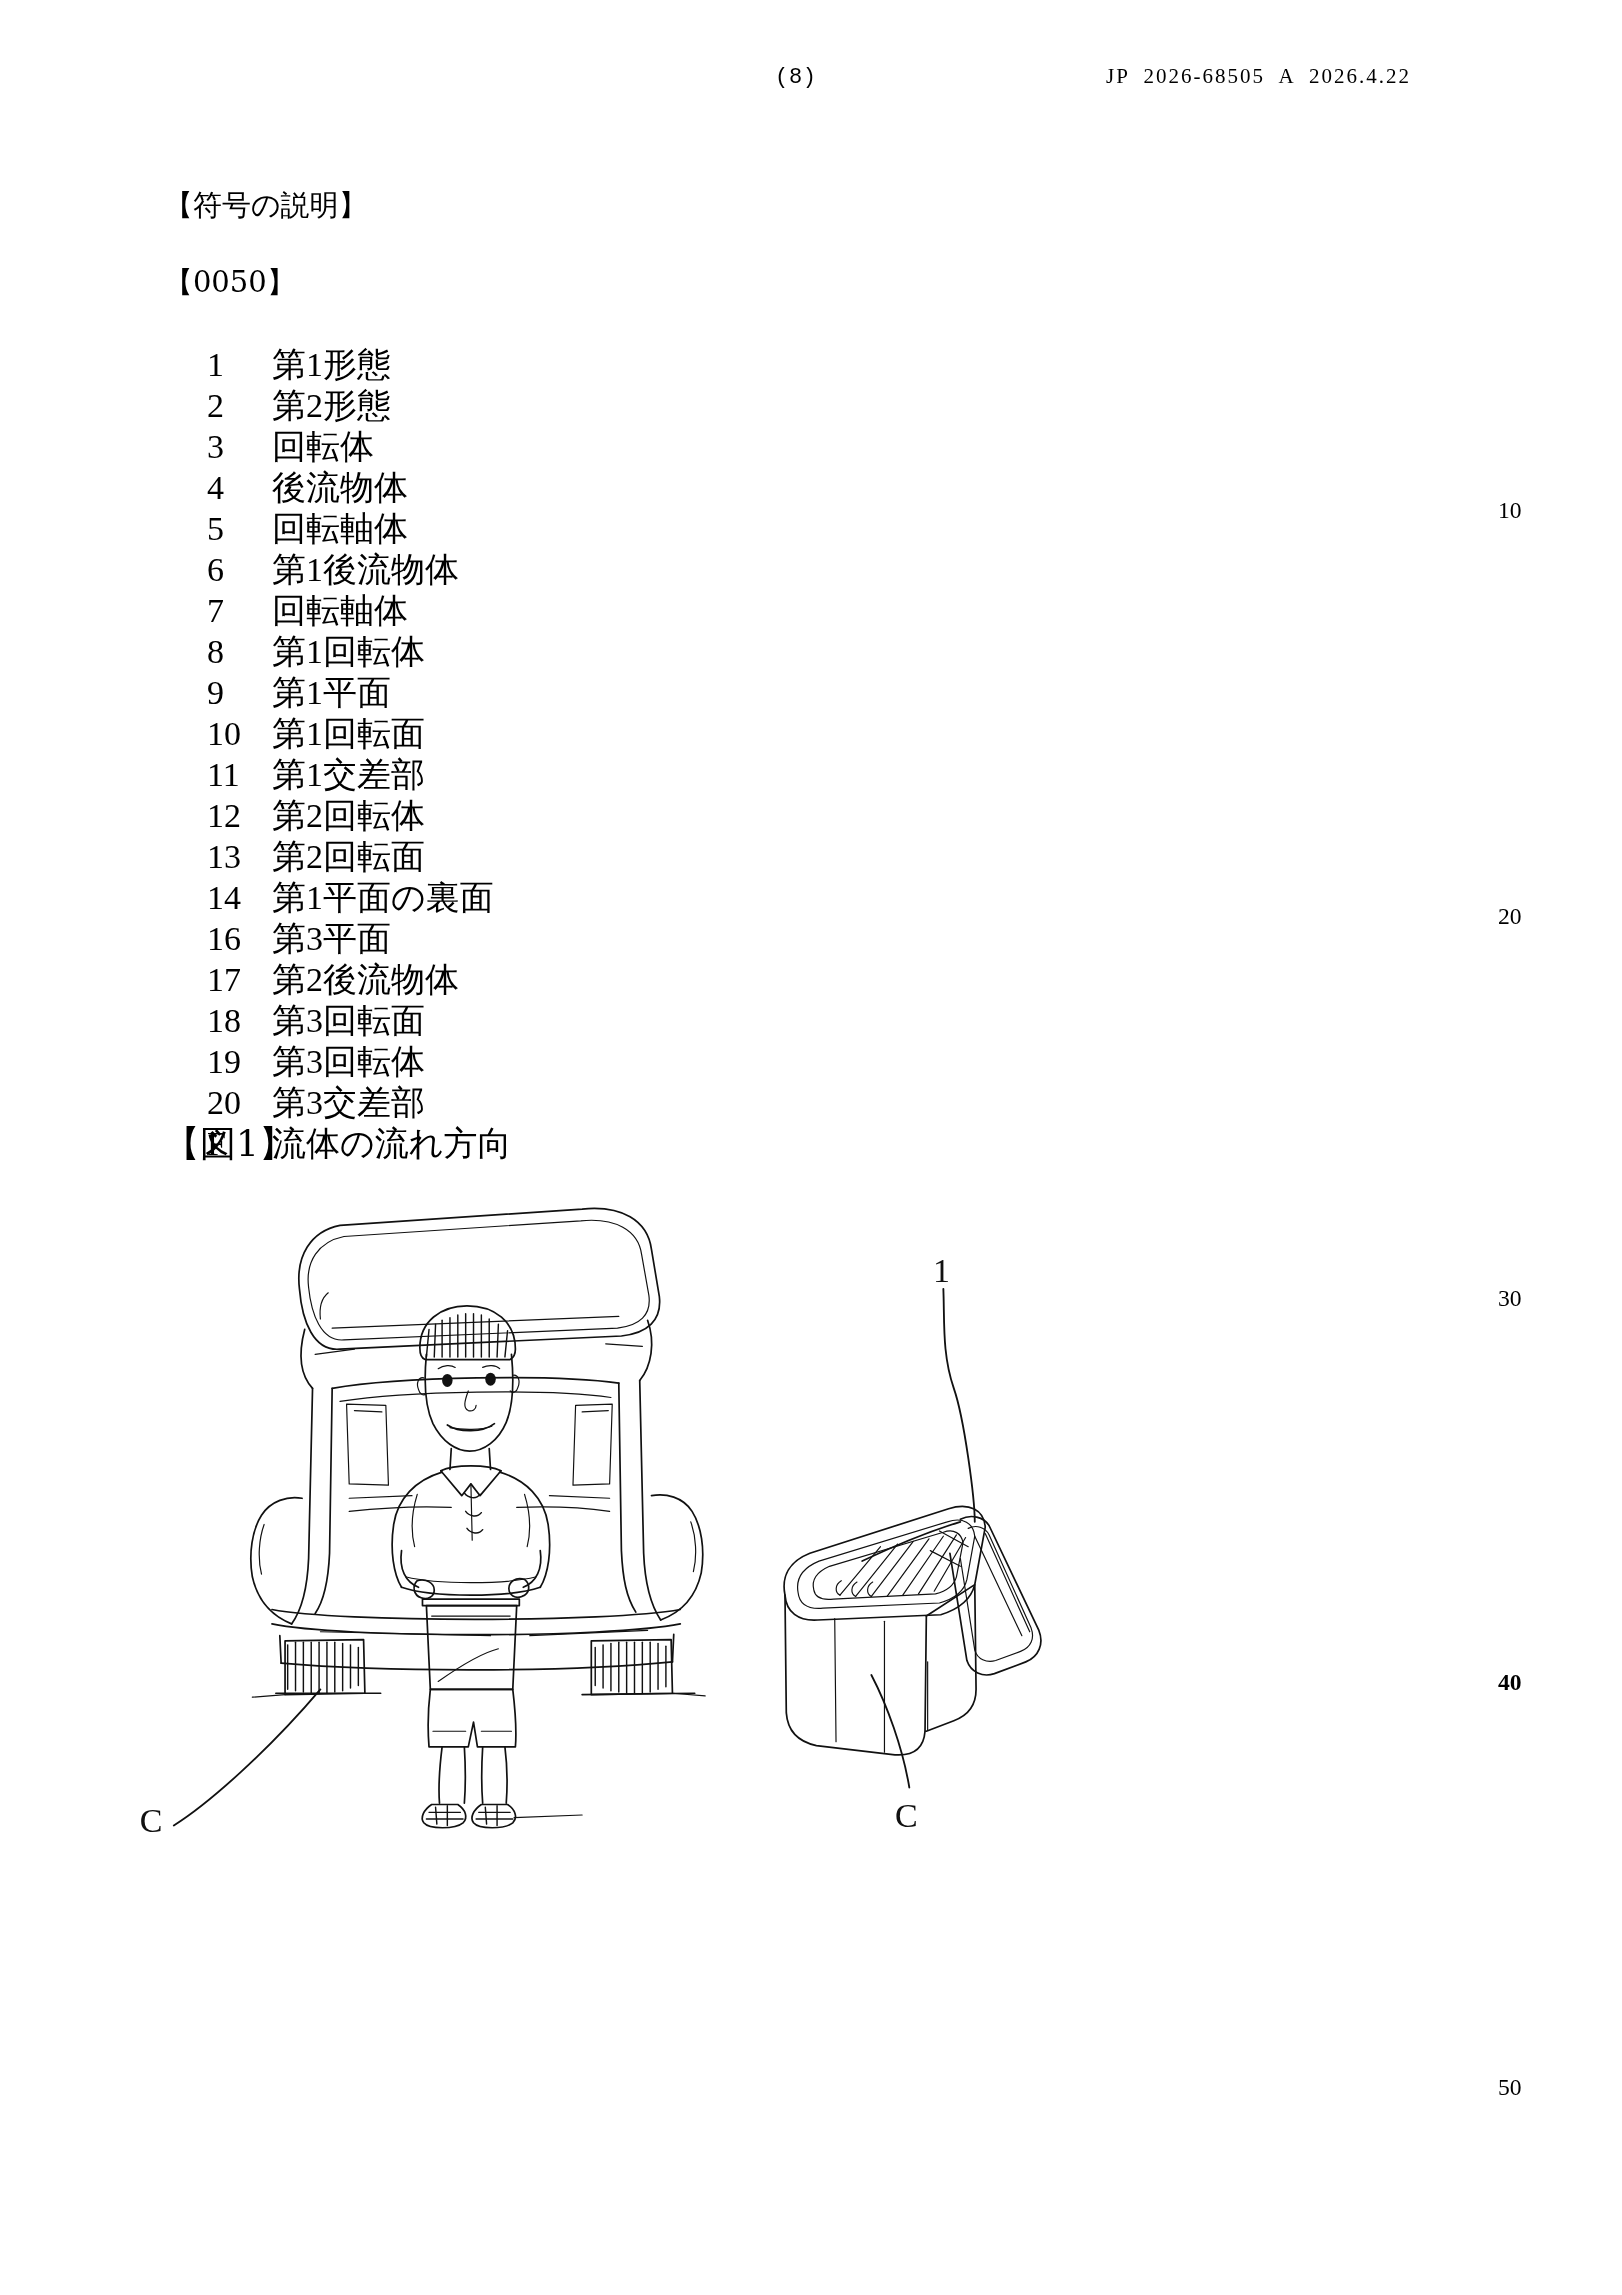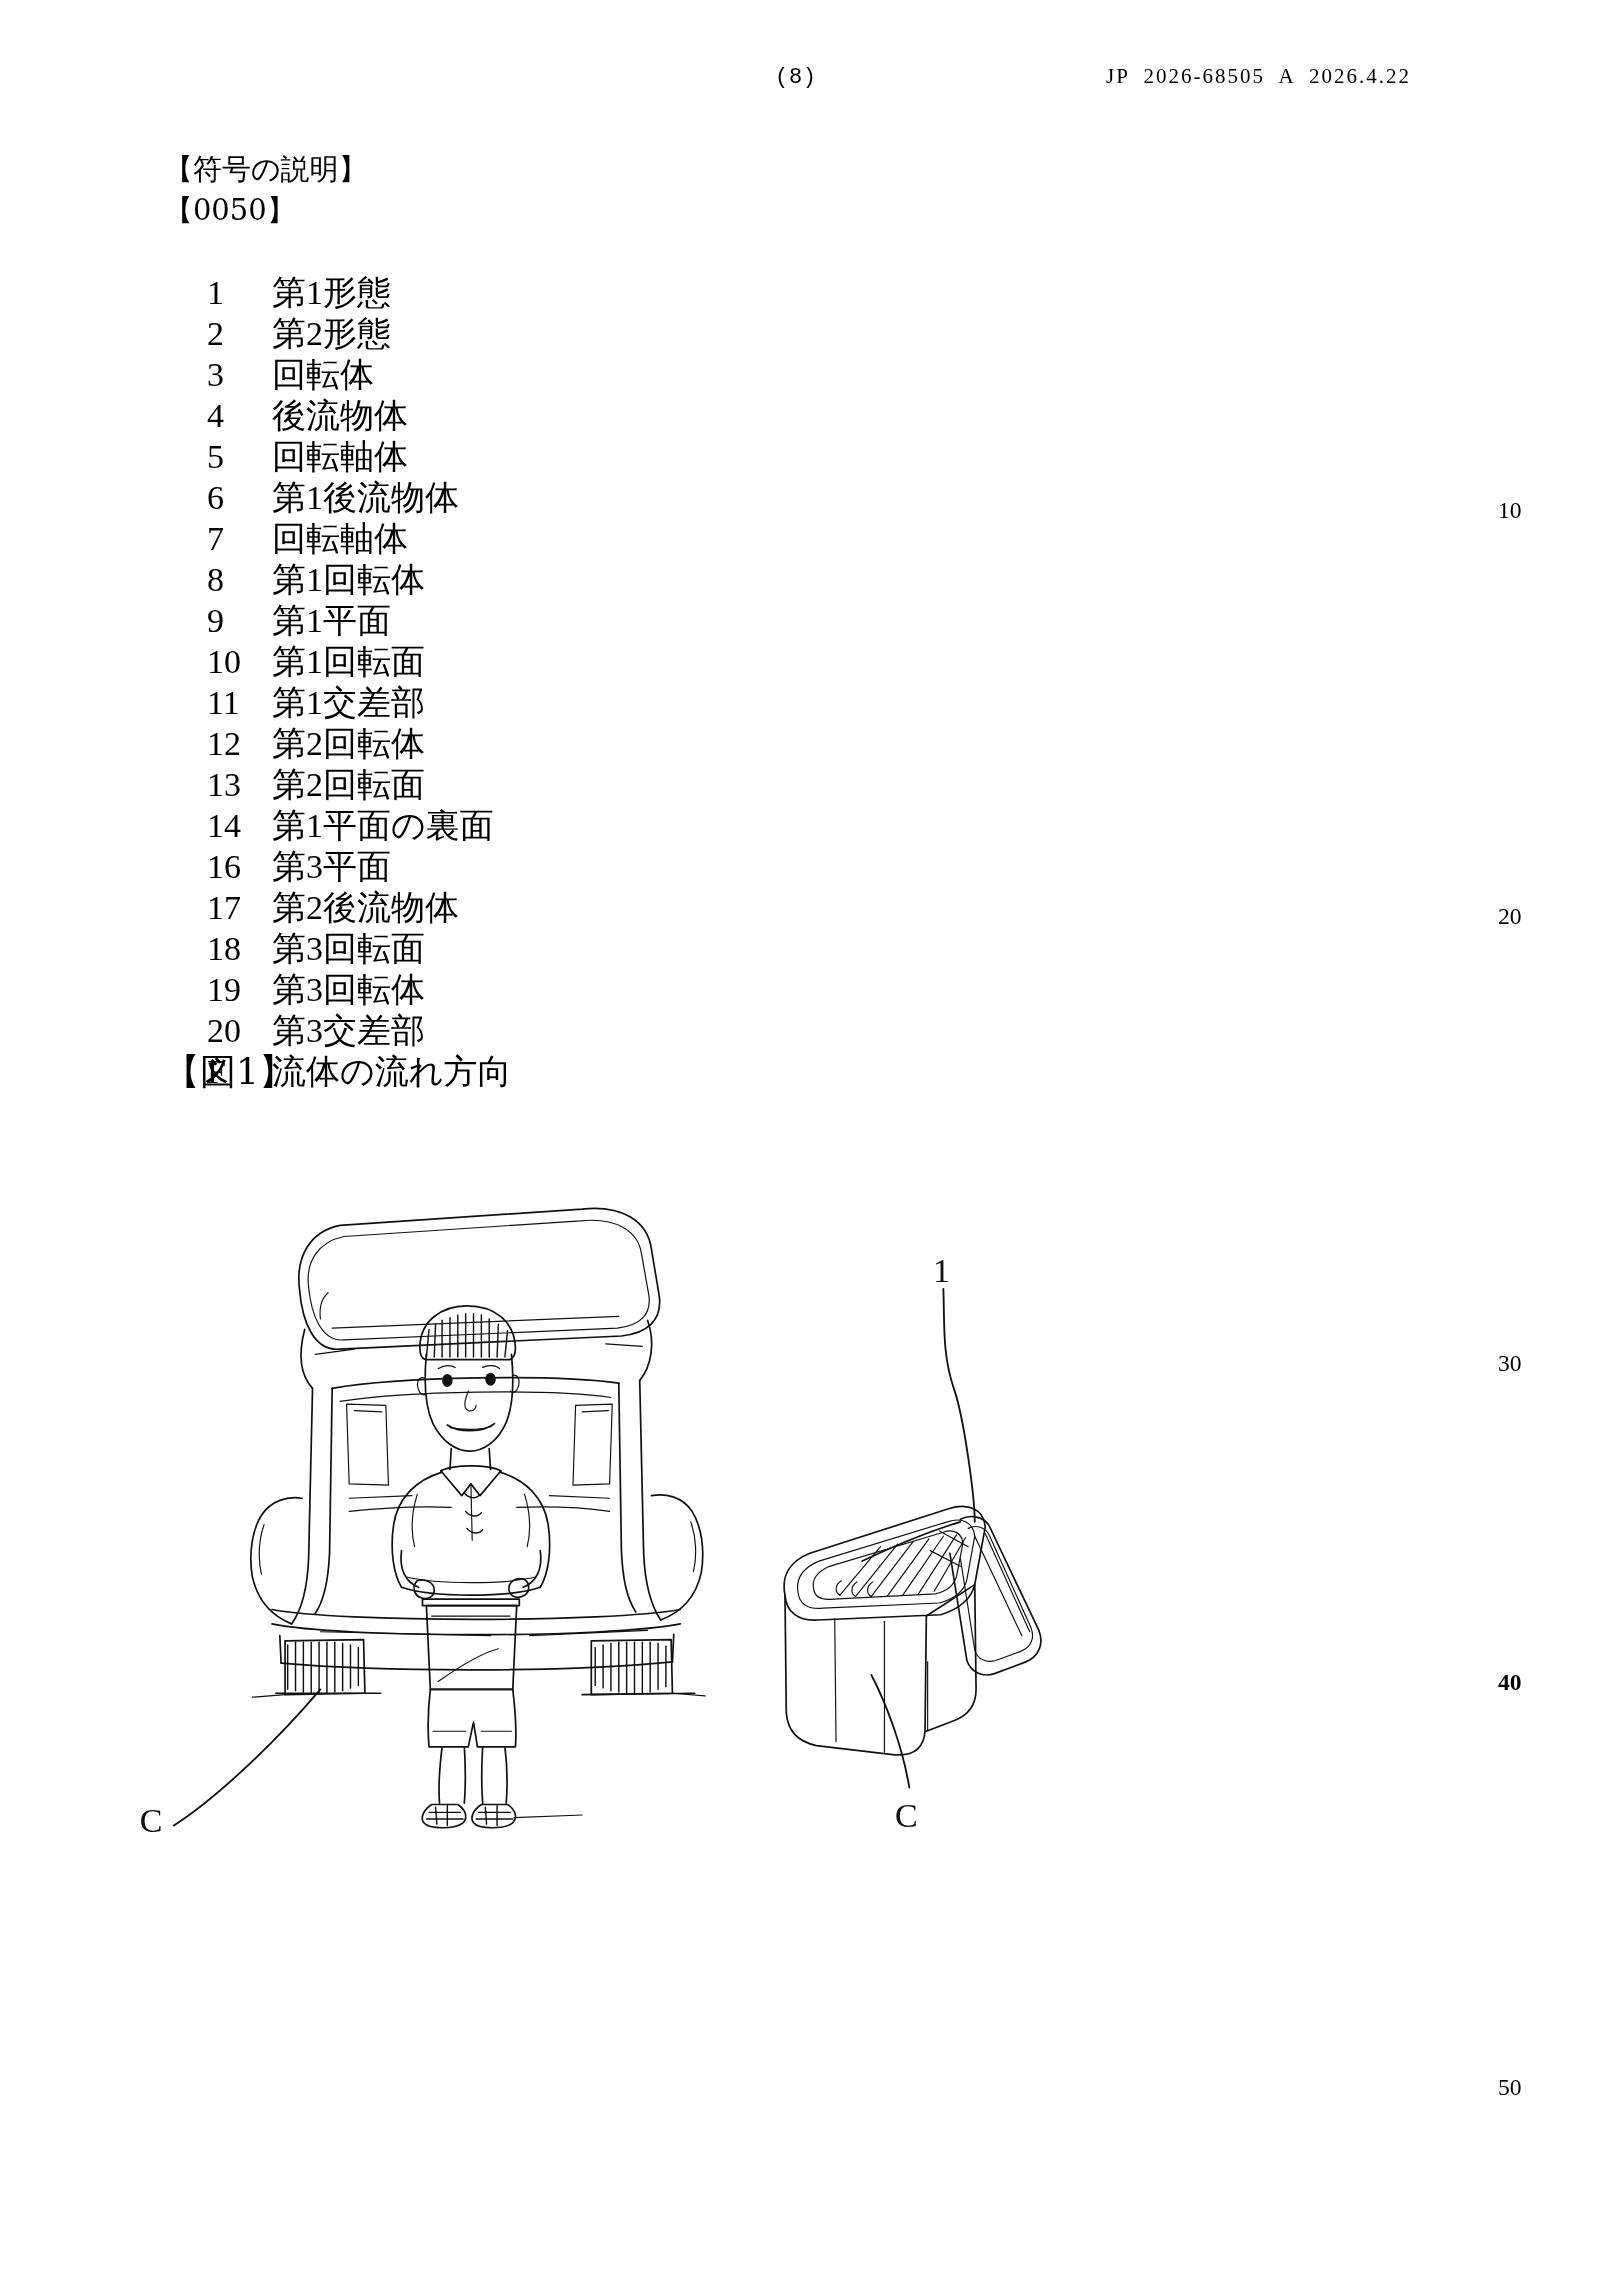--- a/index.html
+++ b/index.html
@@ -53,20 +53,21 @@
     font-family: Liberation Serif, serif;
     letter-spacing: 0px;
   }
   .bracket-line {
     font-size: 29px;
     line-height: 41px;
     height: 41px;
     white-space: pre;
     font-family: "DejaVu Serif", "Liberation Serif", serif;
     padding-left: 7.9px;
+    margin-top: 36px;
   }
   .ref-num {
     display: inline-block;
     width: 65px;
     white-space: pre;
   }
   .ref-label {
     display: inline-block;
   }
   .fig-caption {
@@ -80,21 +81,21 @@
 
   
   .margin-number {
     position: absolute;
     font-size: 23.6px;
     font-family: "Liberation Serif", "DejaVu Serif", serif;
     text-align: left;
   }
   #margin-num-10 { left: 1498px; top: 497px; }
   #margin-num-20 { left: 1498px; top: 903px; }
-  #margin-num-30 { left: 1498px; top: 1350px; }
+  #margin-num-30 { left: 1498px; top: 1285px; }
   #margin-num-40 { left: 1498px; top: 1669px; font-weight: bold; }
   #margin-num-50 { left: 1498px; top: 2074px; }
 
   
   #figure-area {
     position: absolute;
     left: 124px;
     top: 1158px;
     width: 949px;
     height: 674px;

